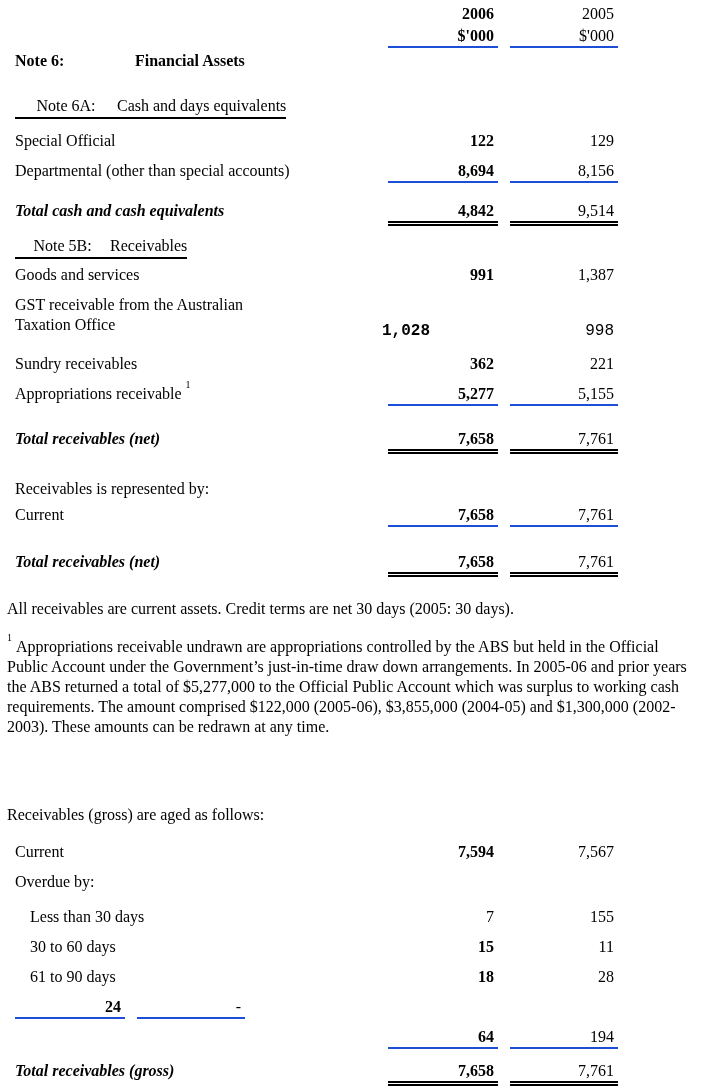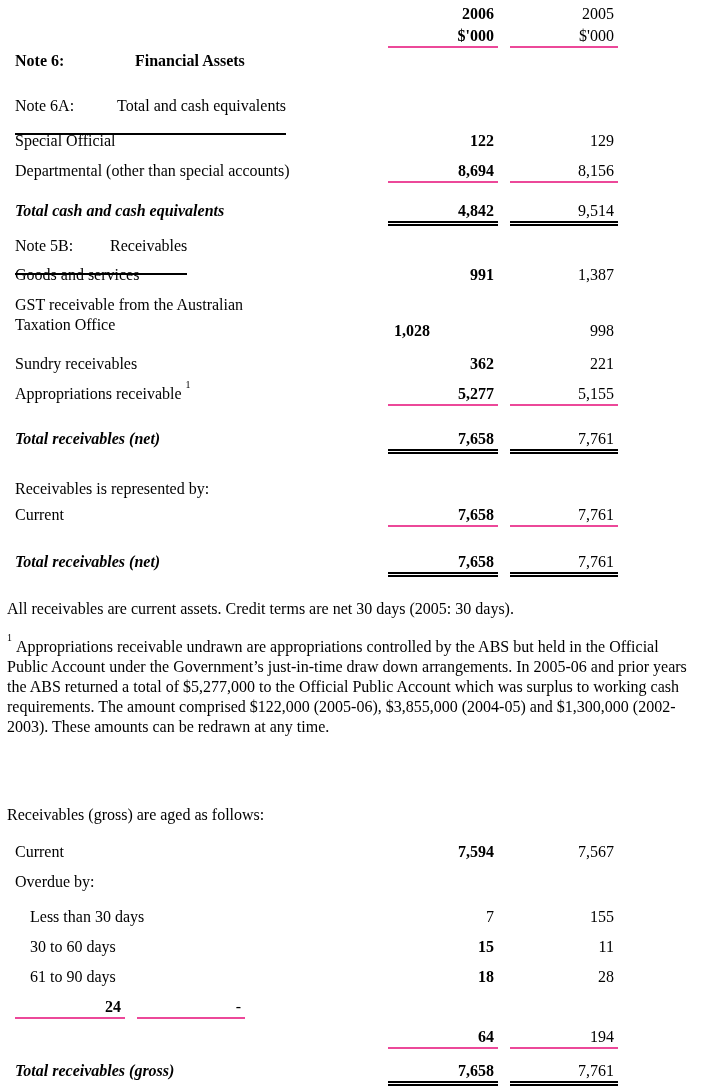--- a/index.html
+++ b/index.html
@@ -13,29 +13,29 @@
     padding-left:7px; padding-right:104px;
     display:flex; line-height:20px;margin-left:8px;
   }
   .label { flex:1; }
   .v1 {
     width:110px; text-align:right; padding-right:4px; box-sizing:border-box;
     font-weight:bold;
   }
   .gap { width:12px; }
   .v2 { width:108px; text-align:right; padding-right:4px; box-sizing:border-box; }
-  .u .v1, .u .v2 { border-bottom:2px solid #ec4899; }
+  .u .v1, .u .v2 { border-bottom:2px solid #1d4ed8; }
   .uu .v1, .uu .v2 { border-bottom:5px double #000; }
   .total .label { font-weight:bold; font-style:italic; }
   .indent .label { padding-left:15px; }
   .reg { font-weight:normal; }
   .bold { font-weight:bold; }
   .row-gst { align-items:flex-end;gap:32px; }
-  .drop { position:relative; top:6px; }
-  .hu { display:inline-flex; border-bottom:2px solid #000; padding-bottom:17px; }
+  .drop { position:relative; top:6px;font-family:Liberation Mono, monospace; }
+  .hu { display:inline-flex; border-bottom:2px solid #000; padding-bottom:1px;text-align:center; }
   .nlabel { display:inline-block; }
   .w120 { width:120px; }
   .w102 { width:102px; }
   .w95  { width:95px; }
   .para {
     position:absolute; left:7px; right:12px; line-height:20px;
   }
   sup { font-size:10px; line-height:0; position:relative; top:-5px; }
   .fn-sup { margin-right:4px; }
 </style>
@@ -60,21 +60,21 @@
   <div class="row" style="top:51px">
     <div class="label bold">
       <span class="nlabel w120">Note 6:</span><span>Financial Assets</span>
     </div>
   </div>
 
   <div class="row" style="top:96px">
     <div class="label">
       <span class="hu">
         <span class="nlabel w102">Note 6A:</span>
-          <span>Total and cash equivalents</span>
+          <span>Cash and days equivalents</span>
       </span>
     </div>
   </div>
 
   <div class="row" style="top:131px">
     <div class="label">Special Official</div>
     <div class="v1">122</div>
     <div class="gap"></div>
     <div class="v2">129</div>
   </div>

